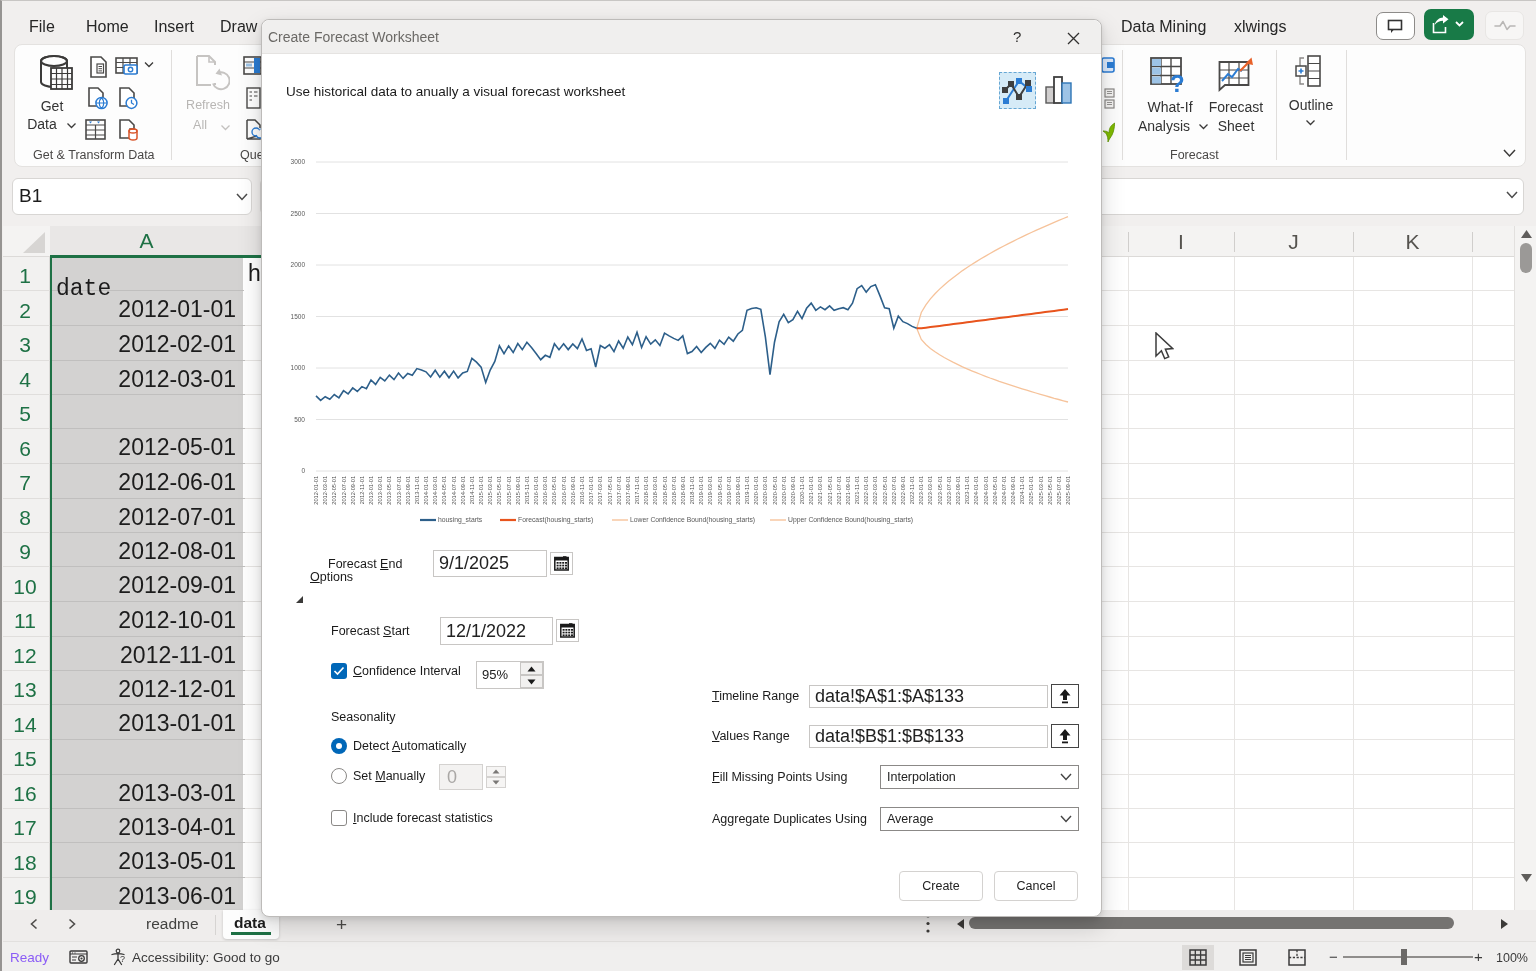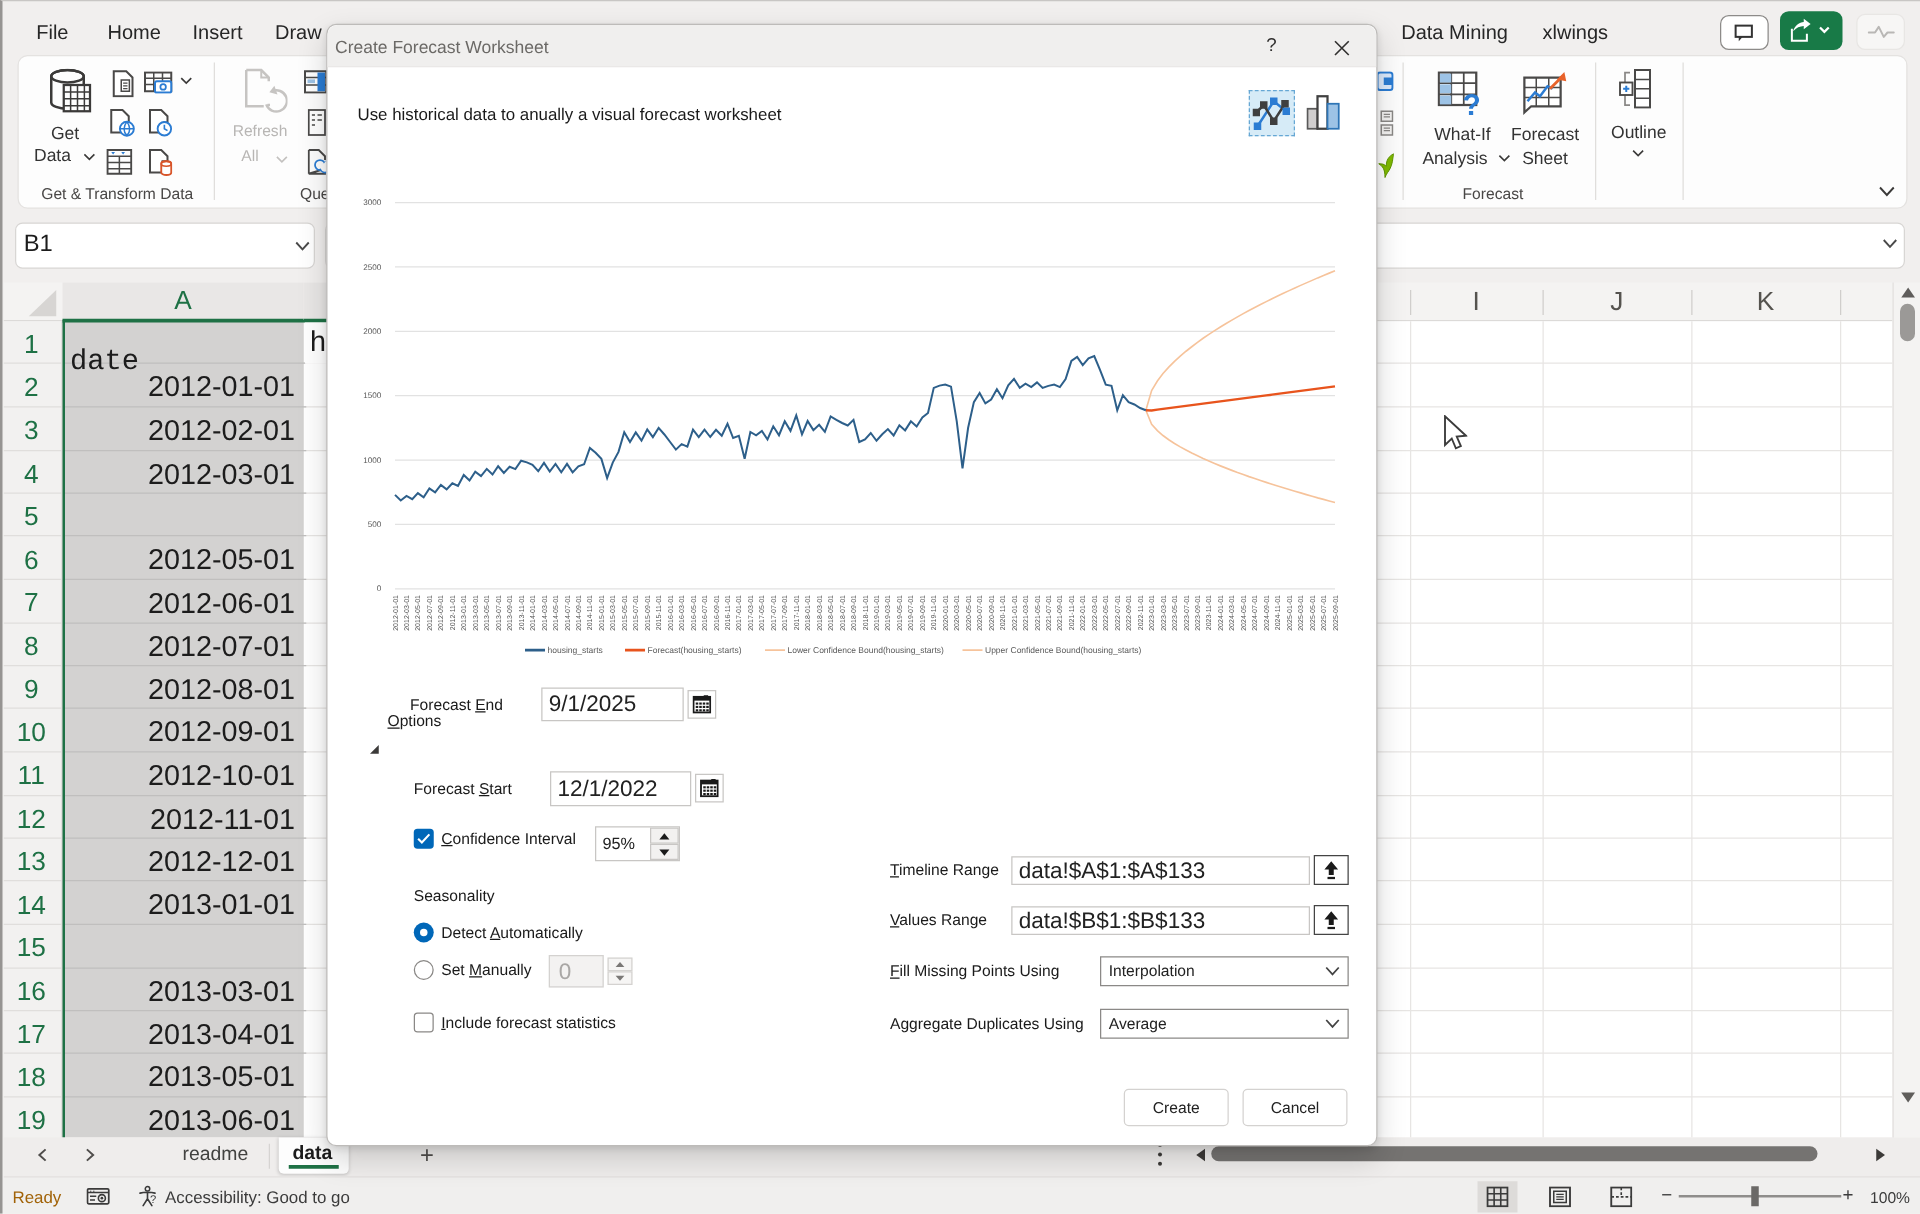--- a/index.html
+++ b/index.html
@@ -365,21 +365,21 @@
     </svg>
 <svg class="abs" style="left:953px;top:917px;" width="11" height="12" viewBox="0 0 11 12">
       <path d="M9 1 L2 6 L9 11 Z" fill="#3c3a38"></path>
     </svg>
 <div class="abs" style="left:967px;top:916px;width:485px;height:12px;background:#757371;border-radius:6px;"></div>
 <svg class="abs" style="left:1497px;top:917px;" width="11" height="12" viewBox="0 0 11 12">
       <path d="M2 1 L9 6 L2 11 Z" fill="#3c3a38"></path>
     </svg>
 
 <div id="statusbar"></div>
-<div class="abs" style="left:8px;top:949px;font-size:13.5px;color:#a16207;">Ready</div>
+<div class="abs" style="left:8px;top:949px;font-size:13.5px;color:#8b5cf6;">Ready</div>
 <svg class="abs" style="left:67px;top:948px;" width="19" height="16" viewBox="0 0 19 16">
       <rect x="1" y="2" width="17" height="12" rx="1" fill="none" stroke="#3b3b3b" stroke-width="1.4"></rect>
       <path d="M1 5 H18 M3.5 3.5 L3.5 4.2 M6 3.5 L6 4.2" stroke="#3b3b3b" stroke-width="1.1"></path>
       <circle cx="12.5" cy="9.5" r="2.8" fill="none" stroke="#3b3b3b" stroke-width="1.3"></circle>
       <circle cx="12.5" cy="9.5" r="1.1" fill="#3b3b3b"></circle>
       <path d="M3 8 H8 M3 11 H7" stroke="#3b3b3b" stroke-width="1.1"></path>
     </svg>
 <svg class="abs" style="left:106px;top:947px;" width="20" height="18" viewBox="0 0 20 18">
       <circle cx="10" cy="3" r="1.8" fill="none" stroke="#3b3b3b" stroke-width="1.2"></circle>
       <path d="M4 6.5 C7 5.5 13 5.5 16 6.5 M10 6 L10 11 M10 11 L6.5 16.5 M10 11 L13.5 16.5" fill="none" stroke="#3b3b3b" stroke-width="1.3" stroke-linecap="round"></path>

